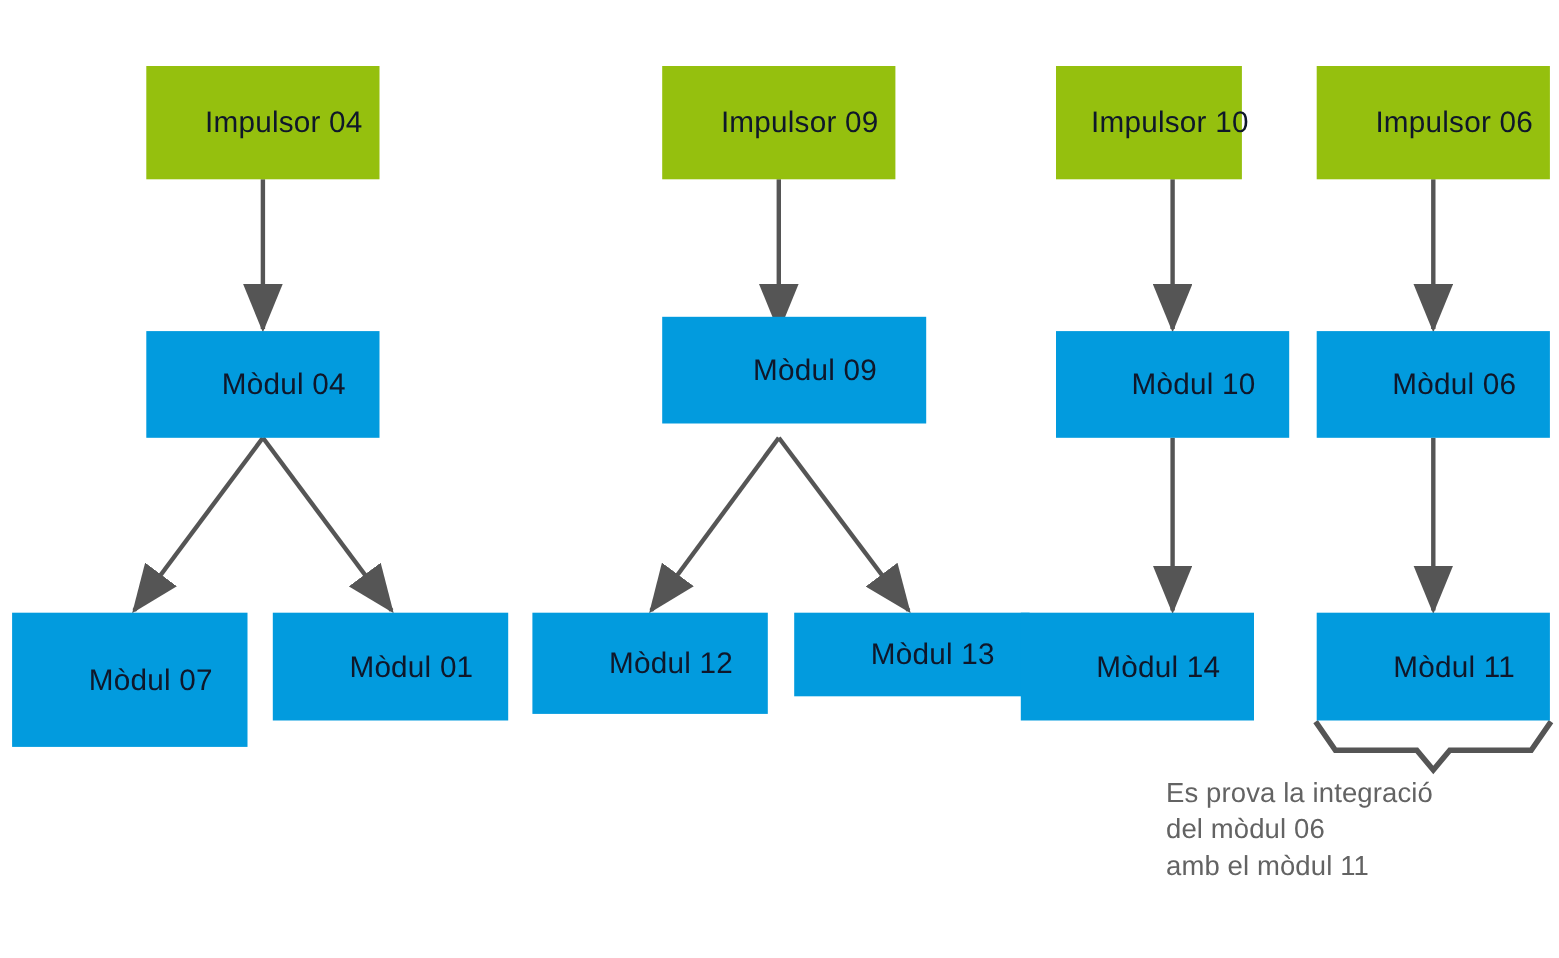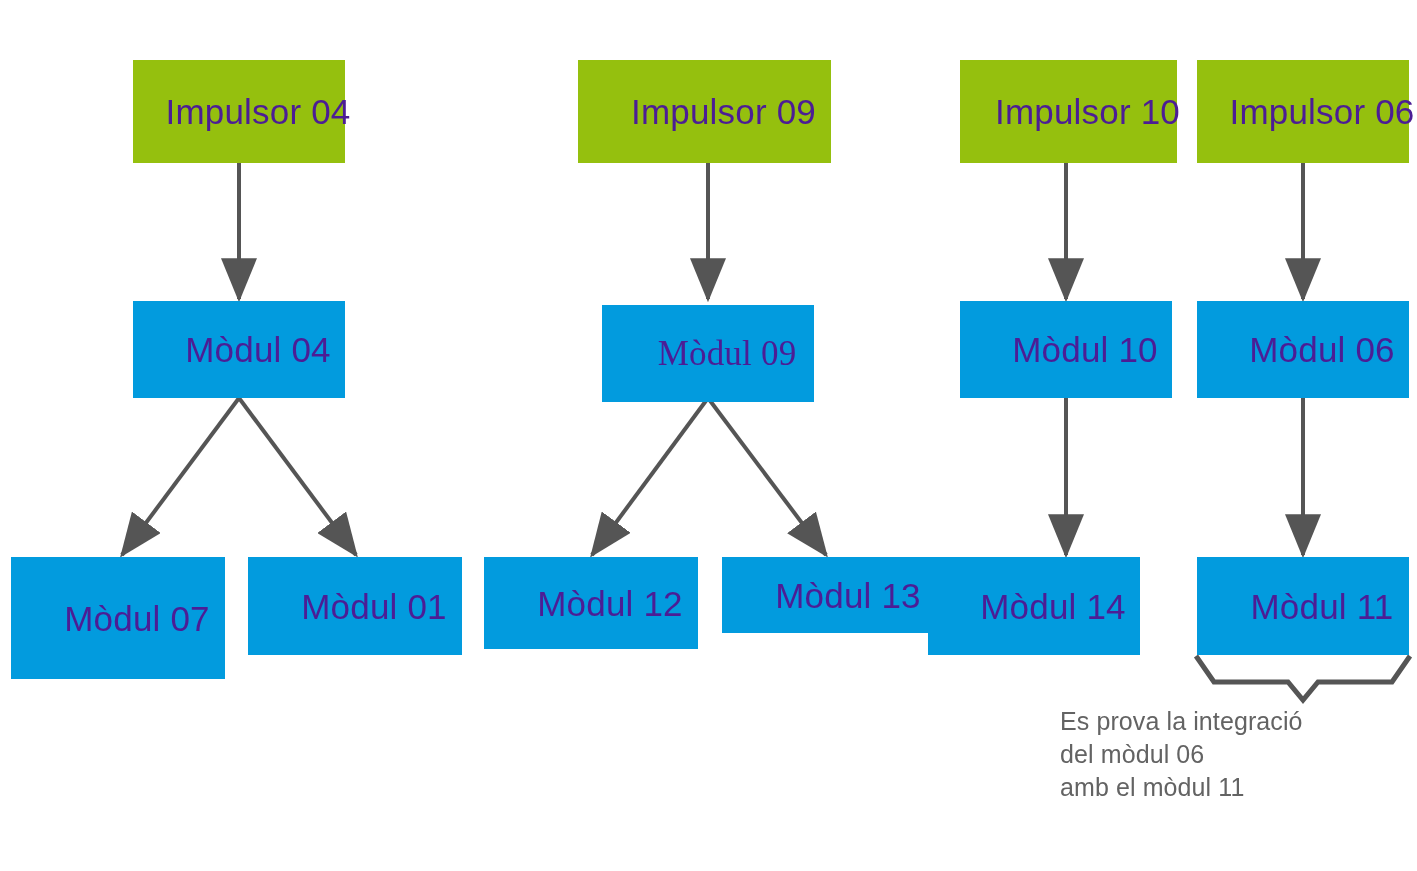--- a/index.html
+++ b/index.html
@@ -26,22 +26,22 @@
     width: 1417px;
     height: 871px;
     pointer-events: none;
   }
   .node {
     position: absolute;
     display: flex;
     align-items: center;
     justify-content: center;
     box-sizing: border-box;
-    color: #4c1d95;
-    font-size: 35px;
+    color: #0f172a;
+    font-size: 27px;
     font-weight: 400;
     letter-spacing: 0.2px;
     line-height: 1;
     white-space: nowrap;
     padding-left: 38px;
     -webkit-font-smoothing: antialiased;
   }
   .node.driver  { background: #95C00E; }
   .node.module  { background: #029BDE; }
 
@@ -78,33 +78,33 @@
         <line x1="1066" y1="398" x2="1066" y2="555" stroke="#555555" stroke-width="4" marker-end="url(#arrowhead)"></line>
         <line x1="1303" y1="398" x2="1303" y2="555" stroke="#555555" stroke-width="4" marker-end="url(#arrowhead)"></line>
       </g>
     <polyline id="brace-path" fill="none" stroke="#555555" stroke-width="5" stroke-linejoin="miter" stroke-linecap="butt" points="1196,656 1214,682 1288,682 1303,700 1318,682 1392,682 1410,656"></polyline>
   </svg>
 
   <div id="node-layer">
       <div class="node driver" style="left: 133px; top: 60px; width: 212px; height: 103px;">
         <span>Impulsor 04</span>
       </div>
-      <div class="node driver" style="left: 578px; top: 60px; width: 253px; height: 103px;">
+      <div class="node driver" style="left: 602px; top: 60px; width: 212px; height: 103px;">
         <span>Impulsor 09</span>
       </div>
-      <div class="node driver" style="left: 960px; top: 60px; width: 217px; height: 103px;">
+      <div class="node driver" style="left: 960px; top: 60px; width: 169px; height: 103px;">
         <span>Impulsor 10</span>
       </div>
       <div class="node driver" style="left: 1197px; top: 60px; width: 212px; height: 103px;">
         <span>Impulsor 06</span>
       </div>
       <div class="node module" style="left: 133px; top: 301px; width: 212px; height: 97px;">
         <span>Mòdul 04</span>
       </div>
-      <div class="node module" style="left: 602px; top: 305px; width: 212px; height: 97px; font-family: Liberation Serif, serif;">
+      <div class="node module" style="left: 602px; top: 288px; width: 240px; height: 97px;">
         <span>Mòdul 09</span>
       </div>
       <div class="node module" style="left: 960px; top: 301px; width: 212px; height: 97px;">
         <span>Mòdul 10</span>
       </div>
       <div class="node module" style="left: 1197px; top: 301px; width: 212px; height: 97px;">
         <span>Mòdul 06</span>
       </div>
       <div class="node module" style="left: 11px; top: 557px; width: 214px; height: 122px;">
         <span>Mòdul 07</span>

